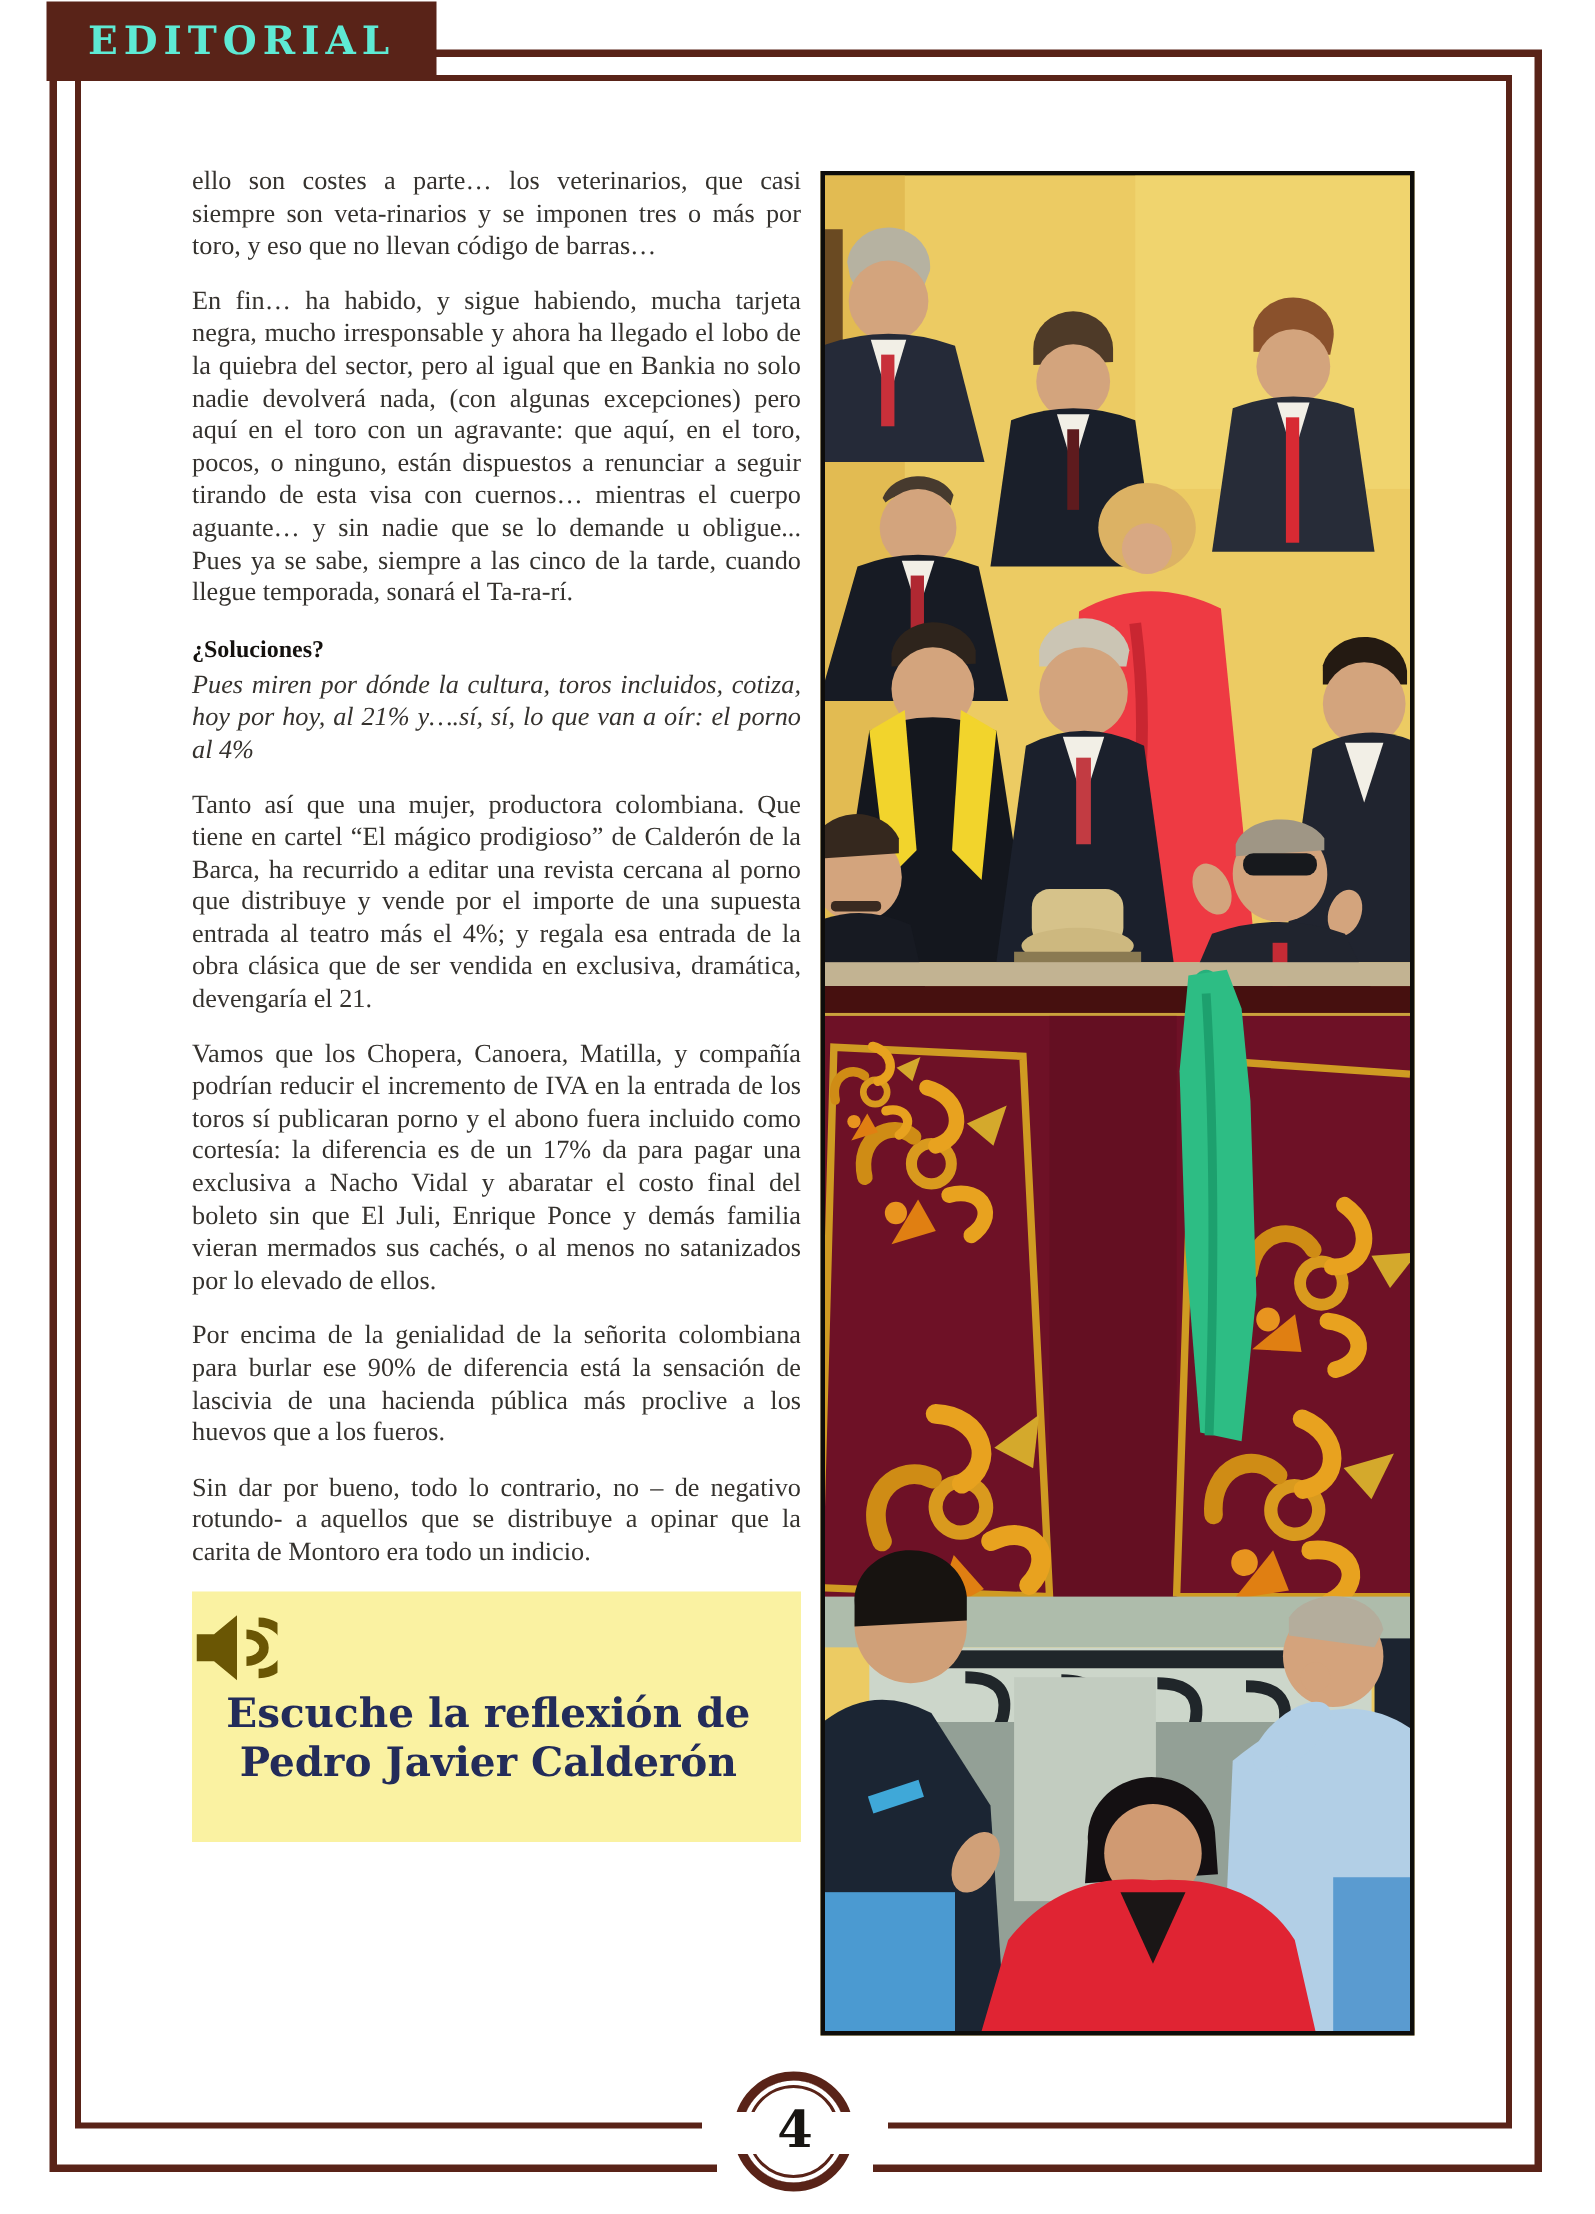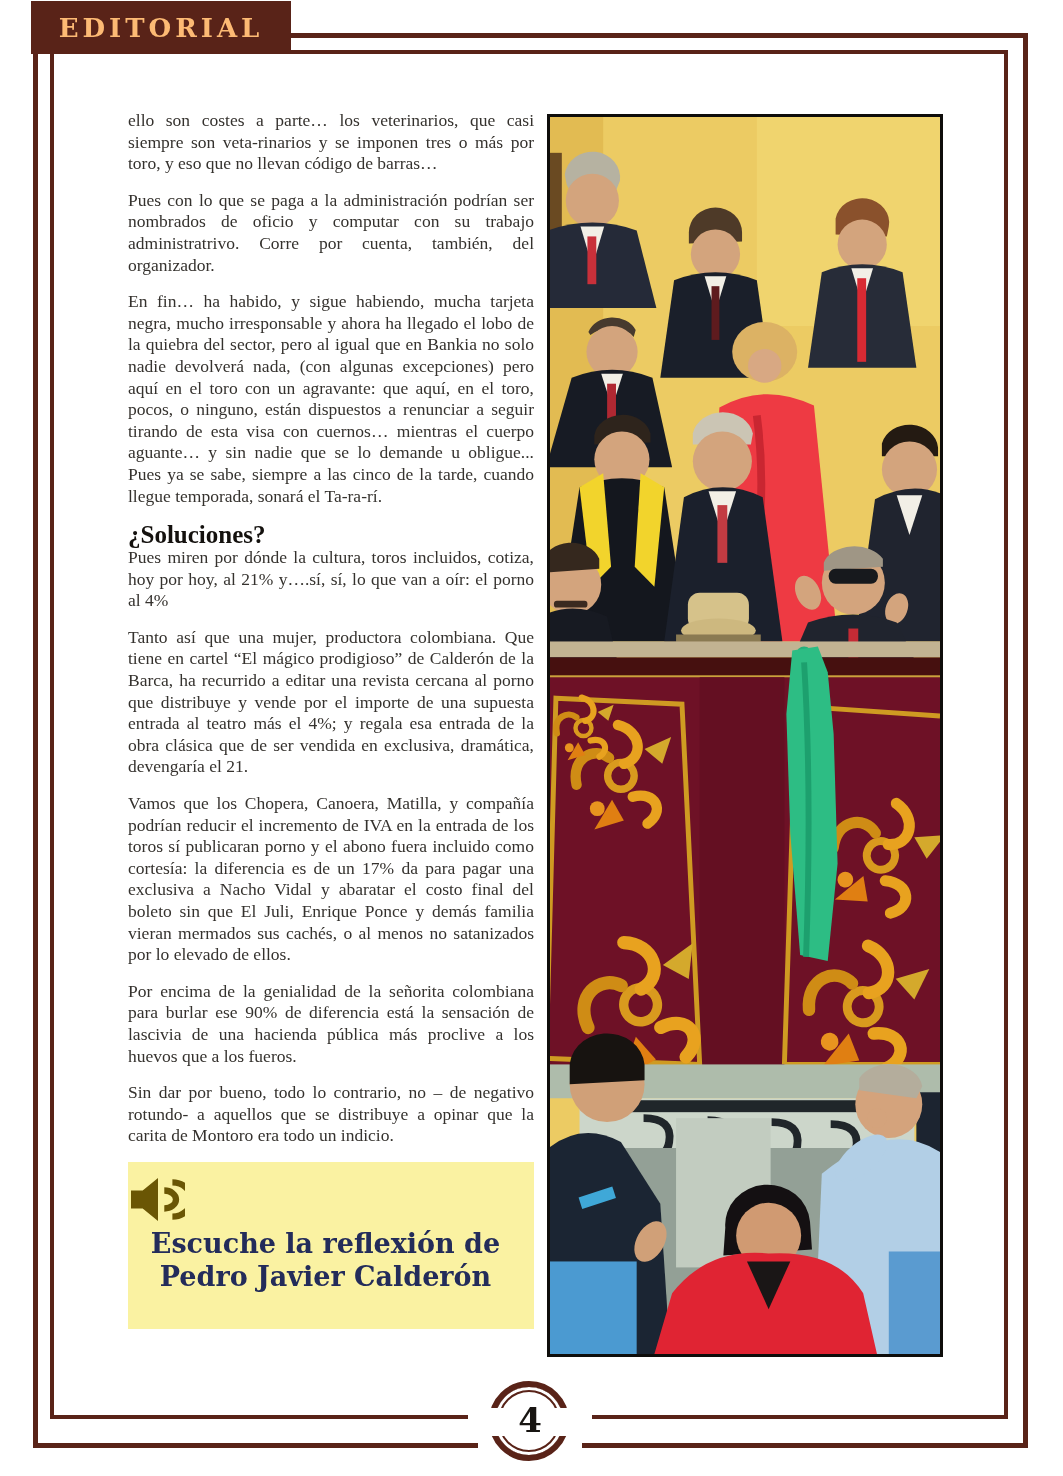--- a/index.html
+++ b/index.html
@@ -16,30 +16,30 @@
   .page{position:absolute;inset:0;overflow:hidden;background:#fff;}
 
   
   .frame-outer{position:absolute;left:33px;top:33px;width:995px;height:1415px;
     border:5px solid var(--brown);box-sizing:border-box;}
   .frame-inner{position:absolute;left:50px;top:50px;width:958px;height:1369px;
     border:4px solid var(--brown);box-sizing:border-box;}
 
   
   .badge{position:absolute;left:31px;top:1px;width:260px;height:53px;background:var(--brown);
-    color:#fdba74;display:flex;align-items:center;justify-content:center;
+    color:#5eead4;display:flex;align-items:center;justify-content:center;
     font-family:"DejaVu Serif", serif;font-weight:bold;font-size:26px;letter-spacing:4px;}
 
   
   .column{position:absolute;left:128px;top:110px;width:406px;color:var(--ink);
     font-size:17.5px;line-height:21.6px;text-align:justify;}
   .column p{margin:0 0 15px 0;}
-  .column h2{margin:2px 0 0 0;font-size:25px;line-height:25px;color:#14110e;
+  .column h2{margin:2px 0 0 0;font-size:16px;line-height:25px;color:#14110e;
     font-weight:bold;text-align:left;}
-  .column p.after-head{margin-top:0;}
+  .column p.after-head{margin-top:0;font-style:italic;}
 
   
   .audio{margin-top:4px;background:var(--yellowbox);height:167px;box-sizing:border-box;
     padding:13px 12px 0 1px;cursor:pointer;}
   .audio .spk{display:block;width:54px;height:46px;margin:2px 0 4px 2px;}
   .audio .label{color:var(--navy);font-family:"DejaVu Serif", serif;font-weight:bold;
     font-size:27px;line-height:33px;text-align:center;}
 
   
   figure.photo{position:absolute;left:547px;top:114px;width:396px;height:1243px;margin:0;
@@ -62,21 +62,20 @@
 
   <div class="frame-outer"></div>
   <div class="frame-inner"></div>
 
   <div class="badge">
     <span>EDITORIAL</span>
   </div>
 
   <section class="column">
     <p>ello son costes a parte… los veterinarios, que casi siempre son veta-rinarios y se imponen tres o más por toro, y eso que no llevan código de barras…</p>
-    <p>Pues con lo que se paga a la administración podrían ser nombrados de oficio y computar con su trabajo administratrivo. Corre por cuenta, también, del organizador.</p>
     <p>En fin… ha habido, y sigue habiendo, mucha tarjeta negra, mucho irresponsable y ahora ha llegado el lobo de la quiebra del sector, pero al igual que en Bankia no solo nadie devolverá nada, (con algunas excepciones) pero aquí en el toro con un agravante: que aquí, en el toro, pocos, o ninguno, están dispuestos a renunciar a seguir tirando de esta visa con cuernos… mientras el cuerpo aguante… y sin nadie que se lo demande u obligue... Pues ya se sabe, siempre a las cinco de la tarde, cuando llegue temporada, sonará el Ta-ra-rí.</p>
     <h2>¿Soluciones?</h2>
     <p class="after-head">Pues miren por dónde la cultura, toros incluidos, cotiza, hoy por hoy, al 21% y….sí, sí, lo que van a oír: el porno al 4%</p>
     <p>Tanto así que una mujer,  productora colombiana. Que tiene en cartel “El mágico prodigioso” de Calderón de la Barca, ha recurrido a editar una revista cercana al porno que distribuye y vende  por el importe de una supuesta entrada al teatro  más el 4%; y regala esa entrada de la obra clásica que de ser vendida en exclusiva, dramática, devengaría el 21.</p>
     <p>Vamos que los  Chopera, Canoera, Matilla, y compañía podrían reducir el incremento de IVA en la entrada de los toros sí publicaran porno y el abono fuera incluido como cortesía: la diferencia es de un 17% da para pagar una exclusiva a Nacho Vidal y  abaratar el costo final del boleto sin que El Juli, Enrique Ponce y demás familia vieran mermados sus cachés,  o al menos no satanizados por lo elevado de ellos.</p>
     <p>Por encima de la genialidad de la señorita colombiana para burlar ese 90% de diferencia está la sensación de lascivia de una hacienda pública más proclive a los huevos que a los fueros.</p>
     <p>Sin dar por bueno, todo lo contrario, no – de negativo rotundo-  a aquellos que se distribuye a opinar que la carita de Montoro era todo un indicio.</p>
 
     <div class="audio">
       <span class="spk">

